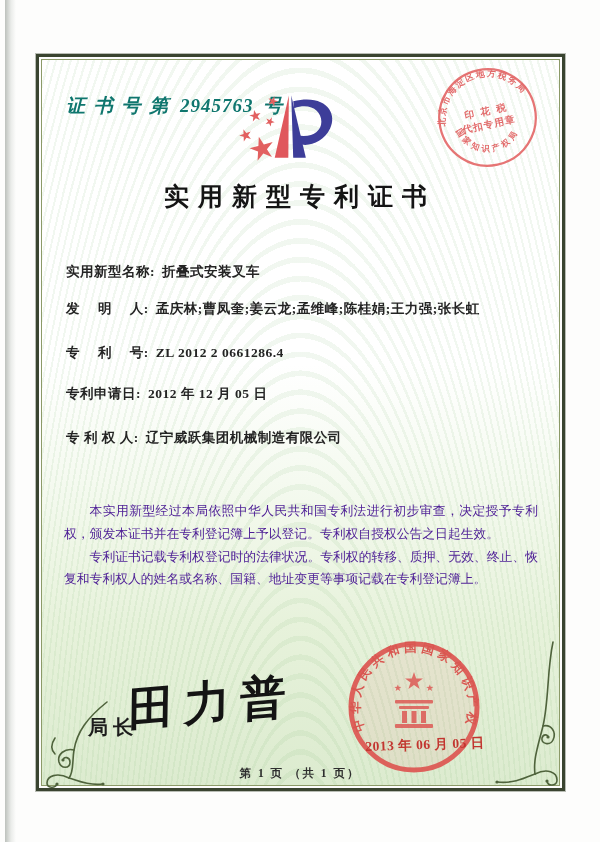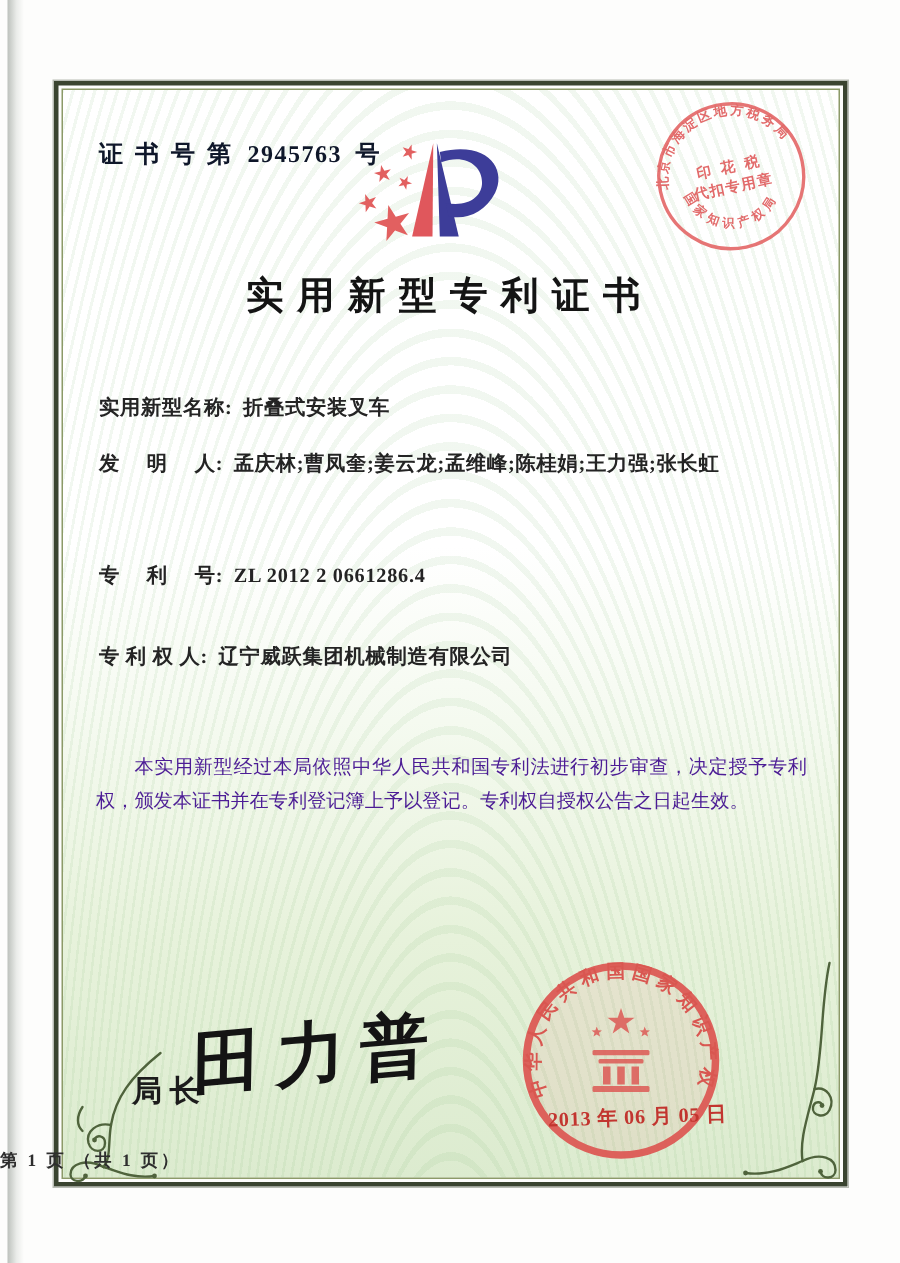--- a/index.html
+++ b/index.html
@@ -21,36 +21,37 @@
   }
   .frame-inner {
     position:absolute; inset:2px;
     border:1px solid #8c9a68;
     background:
       repeating-radial-gradient(ellipse farthest-side at 50% 135%, rgba(120,180,110,0.10) 0 1.5px, rgba(0,0,0,0) 1.5px 5px),
       linear-gradient(180deg,#ffffff 0%,#ffffff 42%,#f5faf0 58%,#e7f2db 78%,#dcebcf 100%);
   }
   .cert-no {
     position:absolute; left:66px; top:93px;
-    font-size:16px; font-weight:600; letter-spacing:2px; color:#0f172a;
+    font-size:19px; font-weight:600; letter-spacing:2px; color:#0f766e;
     white-space:nowrap;
+    font-style:italic;
   }
   .cert-no .num { letter-spacing:1px; padding:0 3px; }
   .logo { position:absolute; left:232px; top:88px; width:136px; height:118px; }
   .doc-title {
     position:absolute; left:0; right:0; top:180px; text-align:center;
     font-size:25px; font-weight:700; letter-spacing:9px; color:#141414;
     white-space:nowrap;
   }
   .field-row {
     position:absolute; left:66px; white-space:nowrap;
     font-size:13.5px; font-weight:600; color:#242424; letter-spacing:0.5px;
   }
   .field-row .val { margin-left:7px; }
-  .row-0 { top:263px; } .row-1 { top:300px; } .row-2 { top:344px;margin-top:31px; }
+  .row-0 { top:263px; } .row-1 { top:300px; } .row-2 { top:344px; }
   .row-3 { top:385px; } .row-4 { top:429px; } .row-5 { top:472px; }
   .body-text {
     position:absolute; left:64px; top:500px; width:474px;
     font-size:12.8px; line-height:1.78; text-align:justify; color:#4c1d95;
     font-weight:500;
   }
   .body-text p { text-indent:2em; }
   .sig-title {
     position:absolute; left:88px; top:714px;
     font-size:20px; font-weight:700; letter-spacing:5px; color:#1c1c1c;
@@ -65,21 +66,21 @@
   .main-seal { position:absolute; left:345px; top:638px; width:138px; height:138px; opacity:0.95; }
   .seal-date {
     position:absolute; left:350px; top:736px; width:150px; text-align:center;
     font-size:13.5px; font-weight:700; color:#c2352f; letter-spacing:0.5px;
     transform:rotate(-2deg); white-space:nowrap;
   }
   .flourish { position:absolute; }
   .flourish-left  { left:41px; bottom:52px; width:72px; height:92px; }
   .flourish-right { right:37px; bottom:52px; width:72px; height:150px; transform:scaleX(-1); }
   .footer {
-    position:absolute; left:0; right:0; top:766px; 
+    position:absolute; left:0; right:0; top:766px; text-align:center;
     font-size:11.5px; letter-spacing:2px; color:#2e2e2e; font-weight:600;
   }
 </style>
 </head>
 <body>
 
 <div class="page">
 
   <div class="spine"></div>
 
@@ -113,26 +114,30 @@
 
   <div class="field-row row-0">
     <span>实用新型名称:</span><span class="val">折叠式安装叉车</span>
   </div>
   <div class="field-row row-1">
     <span>发　 明 　人:</span><span class="val">孟庆林;曹凤奎;姜云龙;孟维峰;陈桂娟;王力强;张长虹</span>
   </div>
   <div class="field-row row-2">
     <span>专　 利 　号:</span><span class="val">ZL 2012 2 0661286.4</span>
   </div>
+  <div class="field-row row-3">
+    <span>专利申请日:</span><span class="val">2012 年 12 月 05 日</span>
+  </div>
   <div class="field-row row-4">
     <span>专 利 权 人:</span><span class="val">辽宁威跃集团机械制造有限公司</span>
   </div>
 
   <div class="body-text">
     <p>本实用新型经过本局依照中华人民共和国专利法进行初步审查，决定授予专利权，颁发本证书并在专利登记簿上予以登记。专利权自授权公告之日起生效。</p>
+    <p>专利证书记载专利权登记时的法律状况。专利权的转移、质押、无效、终止、恢复和专利权人的姓名或名称、国籍、地址变更等事项记载在专利登记簿上。</p>
   </div>
 
   <div class="sig-title">局长</div>
   <div class="sig-name">田力普</div>
 
   <svg class="tax-stamp" viewBox="0 0 112 112">
     <circle cx="56" cy="56" r="47" fill="none" stroke="#e46a6a" stroke-width="2.2"></circle>
     <path id="taxTop" d="M 14,58 A 42,42 0 0 1 98,58" fill="none"></path>
     <path id="taxBottom" d="M 23,56 A 33,33 0 0 0 89,56" fill="none"></path>
     <text font-size="8.6" fill="#e05f5f" font-weight="bold" letter-spacing="1.6">

